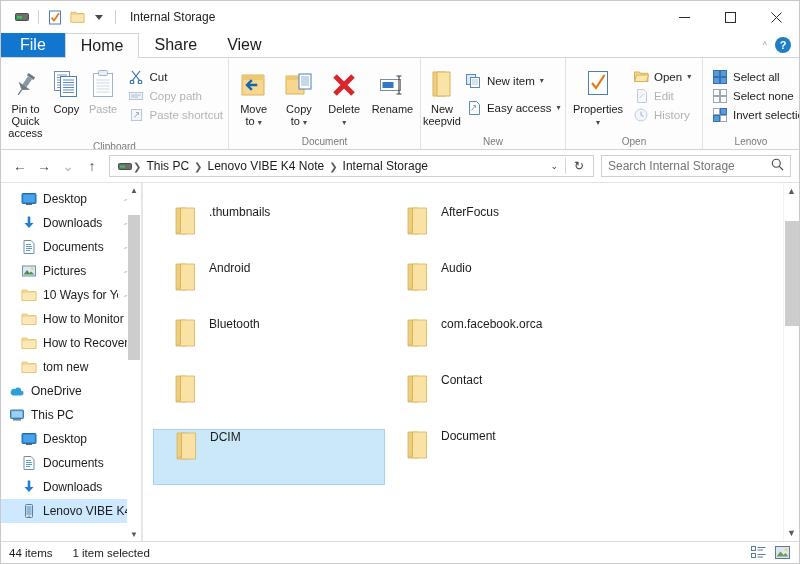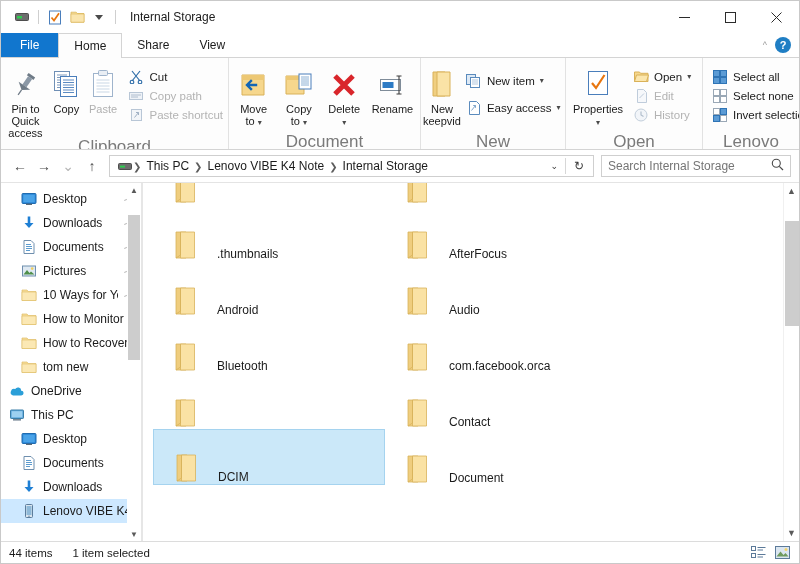--- a/index.html
+++ b/index.html
@@ -24,40 +24,40 @@
   .title-text { font-size: 12px; color: #1b1b1b; margin-left: 9px; white-space: nowrap; }
   .wincontrols { margin-left: auto; display: flex; height: 32px; }
   .wc { width: 46px; height: 32px; display: flex; align-items: center;
         justify-content: center; }
   .wc svg { display: block; }
 
   
   .tabrow { height: 24px; flex: 0 0 24px; display: flex; align-items: flex-end;
             background: #ffffff; position: relative; }
   .tab { height: 24px; padding: 0 15px; display: flex; align-items: center;
-         font-size: 12px; color: #1b1b1b; }
+         font-size: 16px; color: #1b1b1b; }
   .tab.file { background: #1176ce; color: #fff; padding: 0 19px; height: 24px; }
   .tab.active { background: #fdfdfd; border: 1px solid #d4d4d4; border-bottom: none;
                 position: relative; top: 1px; height: 25px; }
   .tabrow-right { margin-left: auto; display: flex; align-items: center;
                   gap: 8px; padding-right: 8px; height: 24px; }
   .ribbon-collapse { color: #9a9a9a; font-size: 9px; }
   .help-btn { width: 16px; height: 16px; border-radius: 50%; background: #1f7ec4;
               color: #fff; font-size: 11px; font-weight: bold; display: flex;
               align-items: center; justify-content: center; line-height: 1; }
 
   
   .ribbon { flex: 0 0 93px; height: 93px; background: #fdfdfd;
             border-top: 1px solid #d4d4d4; border-bottom: 1px solid #d4d4d4;
             display: flex; align-items: stretch; overflow: hidden; }
   .group { display: flex; flex-direction: column; height: 100%;
            border-right: 1px solid #e2e2e2; position: relative; padding: 0 2px; }
   .group:last-child { border-right: none; }
   .group-body { flex: 1; display: flex; align-items: flex-start; padding-top: 5px; }
-  .group-label { height: 15px; text-align: center; font-size: 17px; color: #7a7a7a;
+  .group-label { height: 15px; text-align: center; font-size: 10px; color: #7a7a7a;
                  line-height: 15px; }
 
   .bigbtn { width: 54px; display: flex; flex-direction: column; align-items: center;
             padding-top: 4px; }
   .bigbtn .ic { height: 32px; display: flex; align-items: flex-end;
                 justify-content: center; }
   .bigbtn .lb { font-size: 11px; text-align: center; line-height: 12px;
                 margin-top: 4px; color: #1b1b1b; }
   .bigbtn.dis .lb { color: #b0b0b0; }
   .smallcol { display: flex; flex-direction: column; justify-content: flex-start;
@@ -107,22 +107,22 @@
                  align-items: center; }
   .sb-arrow { height: 14px; width: 14px; display: flex; align-items: center;
               justify-content: center; color: #5a5a5a; font-size: 8px; }
   .sb-track { flex: 1; width: 14px; position: relative; background: #fff; }
   .sb-thumb { position: absolute; left: 1px; width: 12px; background: #cdcdcd; }
   .split { width: 2px; background: #e6e6e6; flex: 0 0 2px; }
 
   .filelist { flex: 1; position: relative; overflow: hidden; background: #fff; }
   .grid { position: absolute; top: -34px; left: 10px; right: 18px; }
   .grid-row { display: flex; }
-  .cell { width: 232px; height: 56px; display: flex; align-items: flex-end;
-          padding-left: 18px; gap: 16px; }
+  .cell { width: 232px; height: 56px; display: flex; align-items: flex-start;
+          padding-left: 18px; gap: 8px; }
   .cell.sel { background: #cbe8f9; border: 1px solid #a5d3ef; }
   .cell .name { font-size: 12px; color: #1b1b1b; white-space: nowrap; }
   .list-vscroll { position: absolute; right: 0; top: 0; width: 16px; bottom: 0;
                   background: #fff; display: flex; flex-direction: column;
                   align-items: center; border-left: 1px solid #f0f0f0; }
   .list-vscroll .sb-arrow { height: 16px; width: 16px; font-size: 9px; }
   .list-vscroll .sb-track { width: 16px; }
   .list-vscroll .sb-thumb { left: 1px; width: 14px; }
 
   

